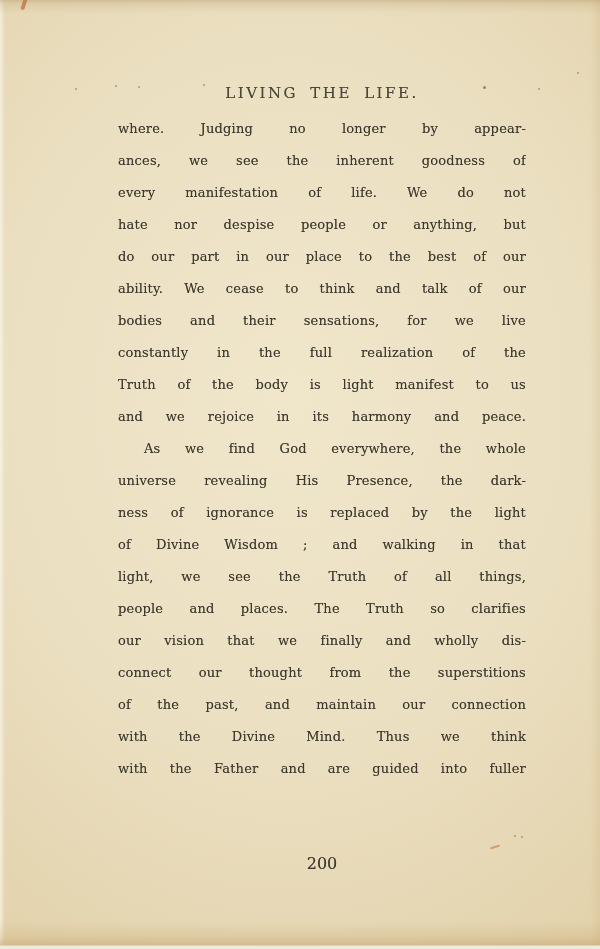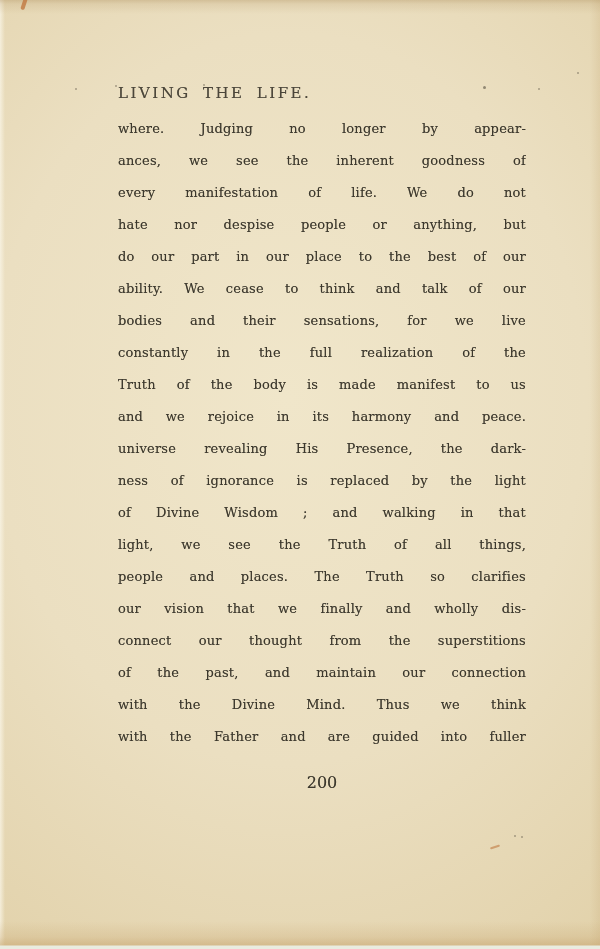--- a/index.html
+++ b/index.html
@@ -19,20 +19,21 @@
       linear-gradient(to right, rgba(250,246,232,0.75) 0px, rgba(250,246,232,0) 5px),
       linear-gradient(to left, rgba(200,172,122,0.25) 0px, rgba(200,172,122,0) 10px),
       radial-gradient(ellipse 90% 70% at 48% 42%, #f0e6ca 0%, #ebdfc1 55%, #e2d2ab 100%);
   }
 
   .running-header {
     position: absolute;
     left: 118px;
     top: 84px;
     width: 408px;
+    text-align: center;
     font-size: 15px;
     letter-spacing: 2.5px;
     word-spacing: 5px;
     color: #4b463a;
     text-shadow: 0 0 0.5px rgba(75,70,58,0.55);
   }
 
   .body-text {
     position: absolute;
     left: 118px;
@@ -52,21 +53,21 @@
     overflow: hidden;
     text-shadow: 0 0 0.6px rgba(60,56,45,0.5);
   }
   .line.indent {
     padding-left: 26px;
   }
 
   .page-number {
     position: absolute;
     left: 118px;
-    top: 773px;
+    top: 854px;
     width: 408px;
     text-align: center;
     font-size: 16px;
     color: #3c382d;
     text-shadow: 0 0 0.6px rgba(60,56,45,0.5);
   }
 
   .speck {
     position: absolute;
     border-radius: 50%;
@@ -111,22 +112,23 @@
 
   <div class="body-text">
     <div class="line">where. Judging no longer by appear-</div>
     <div class="line">ances, we see the inherent goodness of</div>
     <div class="line">every manifestation of life. We do not</div>
     <div class="line">hate nor despise people or anything, but</div>
     <div class="line">do our part in our place to the best of our</div>
     <div class="line">ability. We cease to think and talk of our</div>
     <div class="line">bodies and their sensations, for we live</div>
     <div class="line">constantly in the full realization of the</div>
-    <div class="line">Truth of the body is made manifest to us</div>
+    <div class="line">Truth of the body is light manifest to us</div>
     <div class="line">and we rejoice in its harmony and peace.</div>
+    <div class="line indent">As we find God everywhere, the whole</div>
     <div class="line">universe revealing His Presence, the dark-</div>
     <div class="line">ness of ignorance is replaced by the light</div>
     <div class="line">of Divine Wisdom ; and walking in that</div>
     <div class="line">light, we see the Truth of all things,</div>
     <div class="line">people and places. The Truth so clarifies</div>
     <div class="line">our vision that we finally and wholly dis-</div>
     <div class="line">connect our thought from the superstitions</div>
     <div class="line">of the past, and maintain our connection</div>
     <div class="line">with the Divine Mind. Thus we think</div>
     <div class="line">with the Father and are guided into fuller</div>

